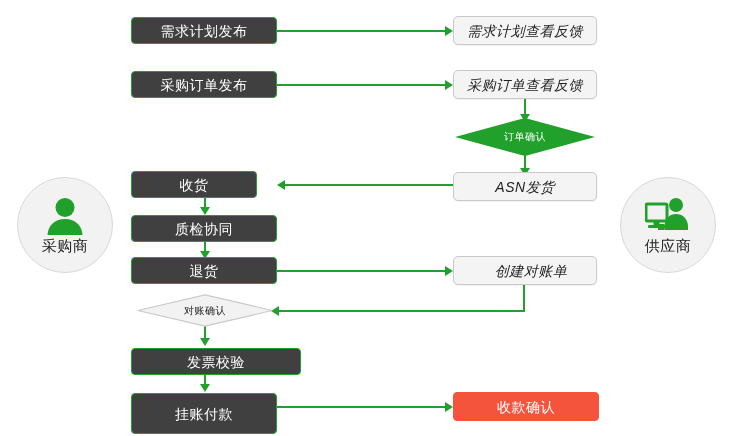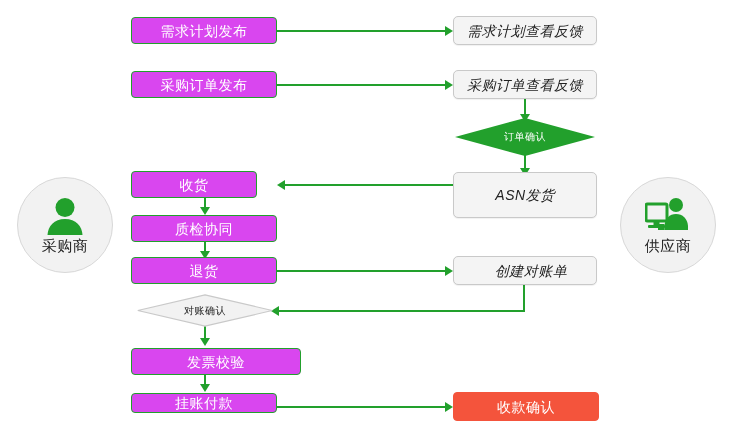--- a/index.html
+++ b/index.html
@@ -25,21 +25,21 @@
     display: flex;
     align-items: center;
     justify-content: center;
     font-size: 14px;
     line-height: 1;
     letter-spacing: 0.5px;
     white-space: nowrap;
     user-select: none;
   }
   .node.green {
-    background: #d946ef;
+    background: #404040;
     color: #ffffff;
     border-radius: 4px;
     border: 1px solid #22a02c;
   }
   .node.red {
     background: #f4543c;
     color: #ffffff;
     border-radius: 4px;
     border: 1px solid #f4543c;
   }
@@ -191,21 +191,21 @@
     <span>采购订单查看反馈</span>
   </div>
 
   <div class="diamond green" style="left:455px; top:118px; width:140px; height:38px;">
     <svg width="140" height="38" viewBox="0 0 140 38" style="display:block;">
       <polygon points="70,0 140,19 70,38 0,19" fill="#22a02c"></polygon>
     </svg>
     <span class="dlabel">订单确认</span>
   </div>
 
-  <div class="node plain" style="left:453px; top:172px; width:144px; height:46px;">
+  <div class="node plain" style="left:453px; top:172px; width:144px; height:29px;">
     <span>ASN发货</span>
   </div>
 
   <div class="node green" style="left:131px; top:171px; width:126px; height:27px;">
     <span>收货</span>
   </div>
 
   <div class="node green" style="left:131px; top:215px; width:146px; height:27px;">
     <span>质检协同</span>
   </div>
@@ -222,21 +222,21 @@
     <svg width="136" height="33" viewBox="0 0 136 33" style="display:block;">
       <polygon points="68,0.8 135.2,16.5 68,32.2 0.8,16.5" fill="#f2f2f2" stroke="#c9c9c9" stroke-width="1.2"></polygon>
     </svg>
     <span class="dlabel">对账确认</span>
   </div>
 
   <div class="node green" style="left:131px; top:348px; width:170px; height:27px;justify-content:center;">
     <span>发票校验</span>
   </div>
 
-  <div class="node green" style="left:131px; top:393px; width:146px; height:20px;">
+  <div class="node green" style="left:131px; top:393px; width:146px; height:41px;">
     <span>挂账付款</span>
   </div>
 
   <div class="node red" style="left:453px; top:392px; width:146px; height:29px;">
     <span>收款确认</span>
   </div>
 
   <div class="actor" style="left:17px; top:177px;">
     <span class="glyph">
       <svg width="42" height="38" viewBox="0 0 42 38">

